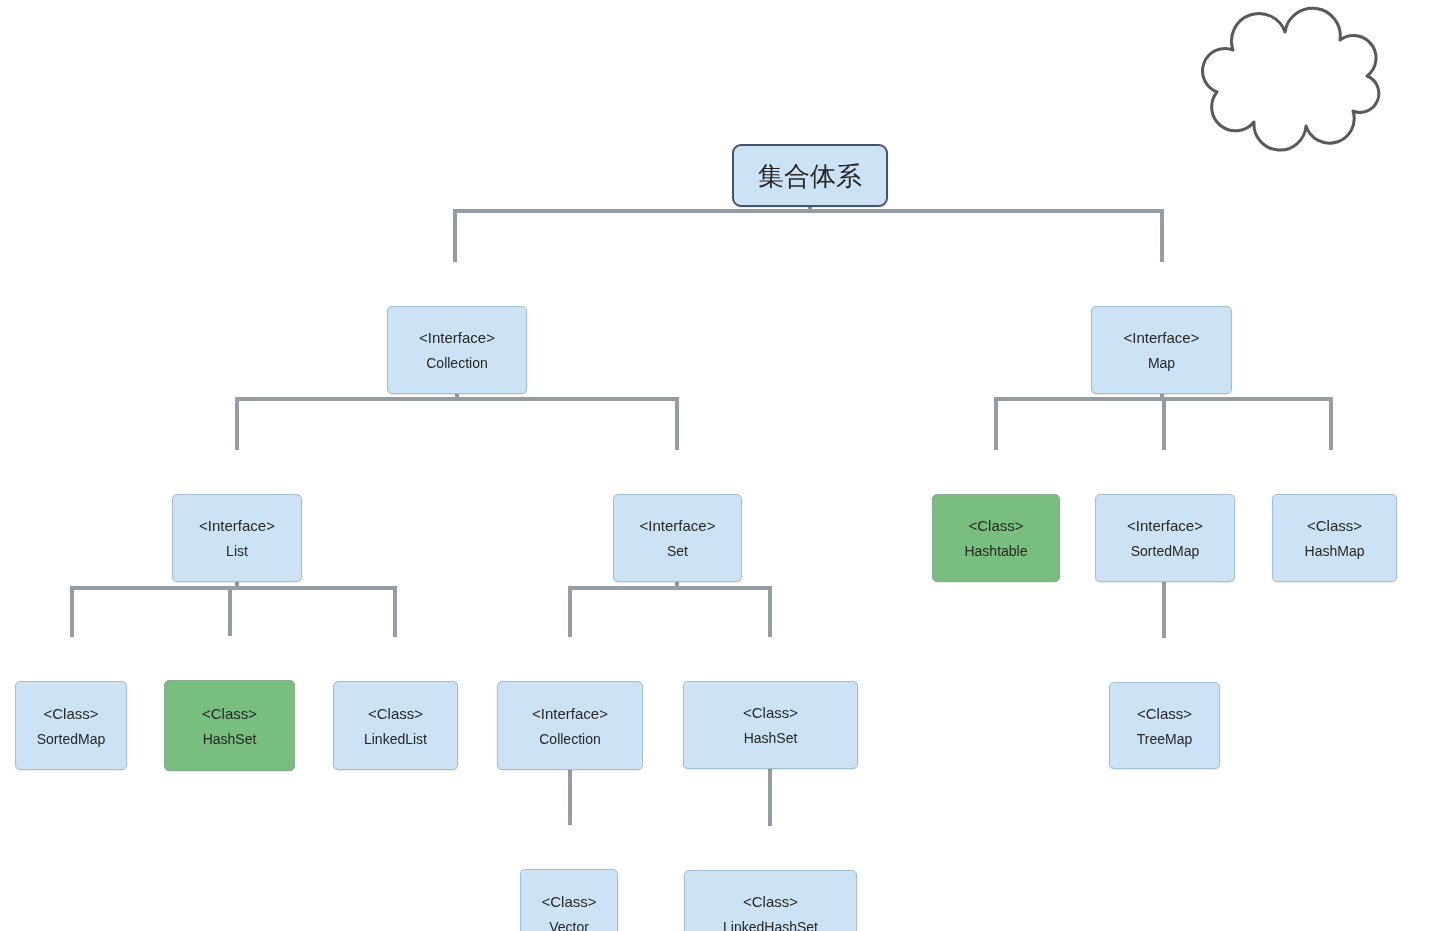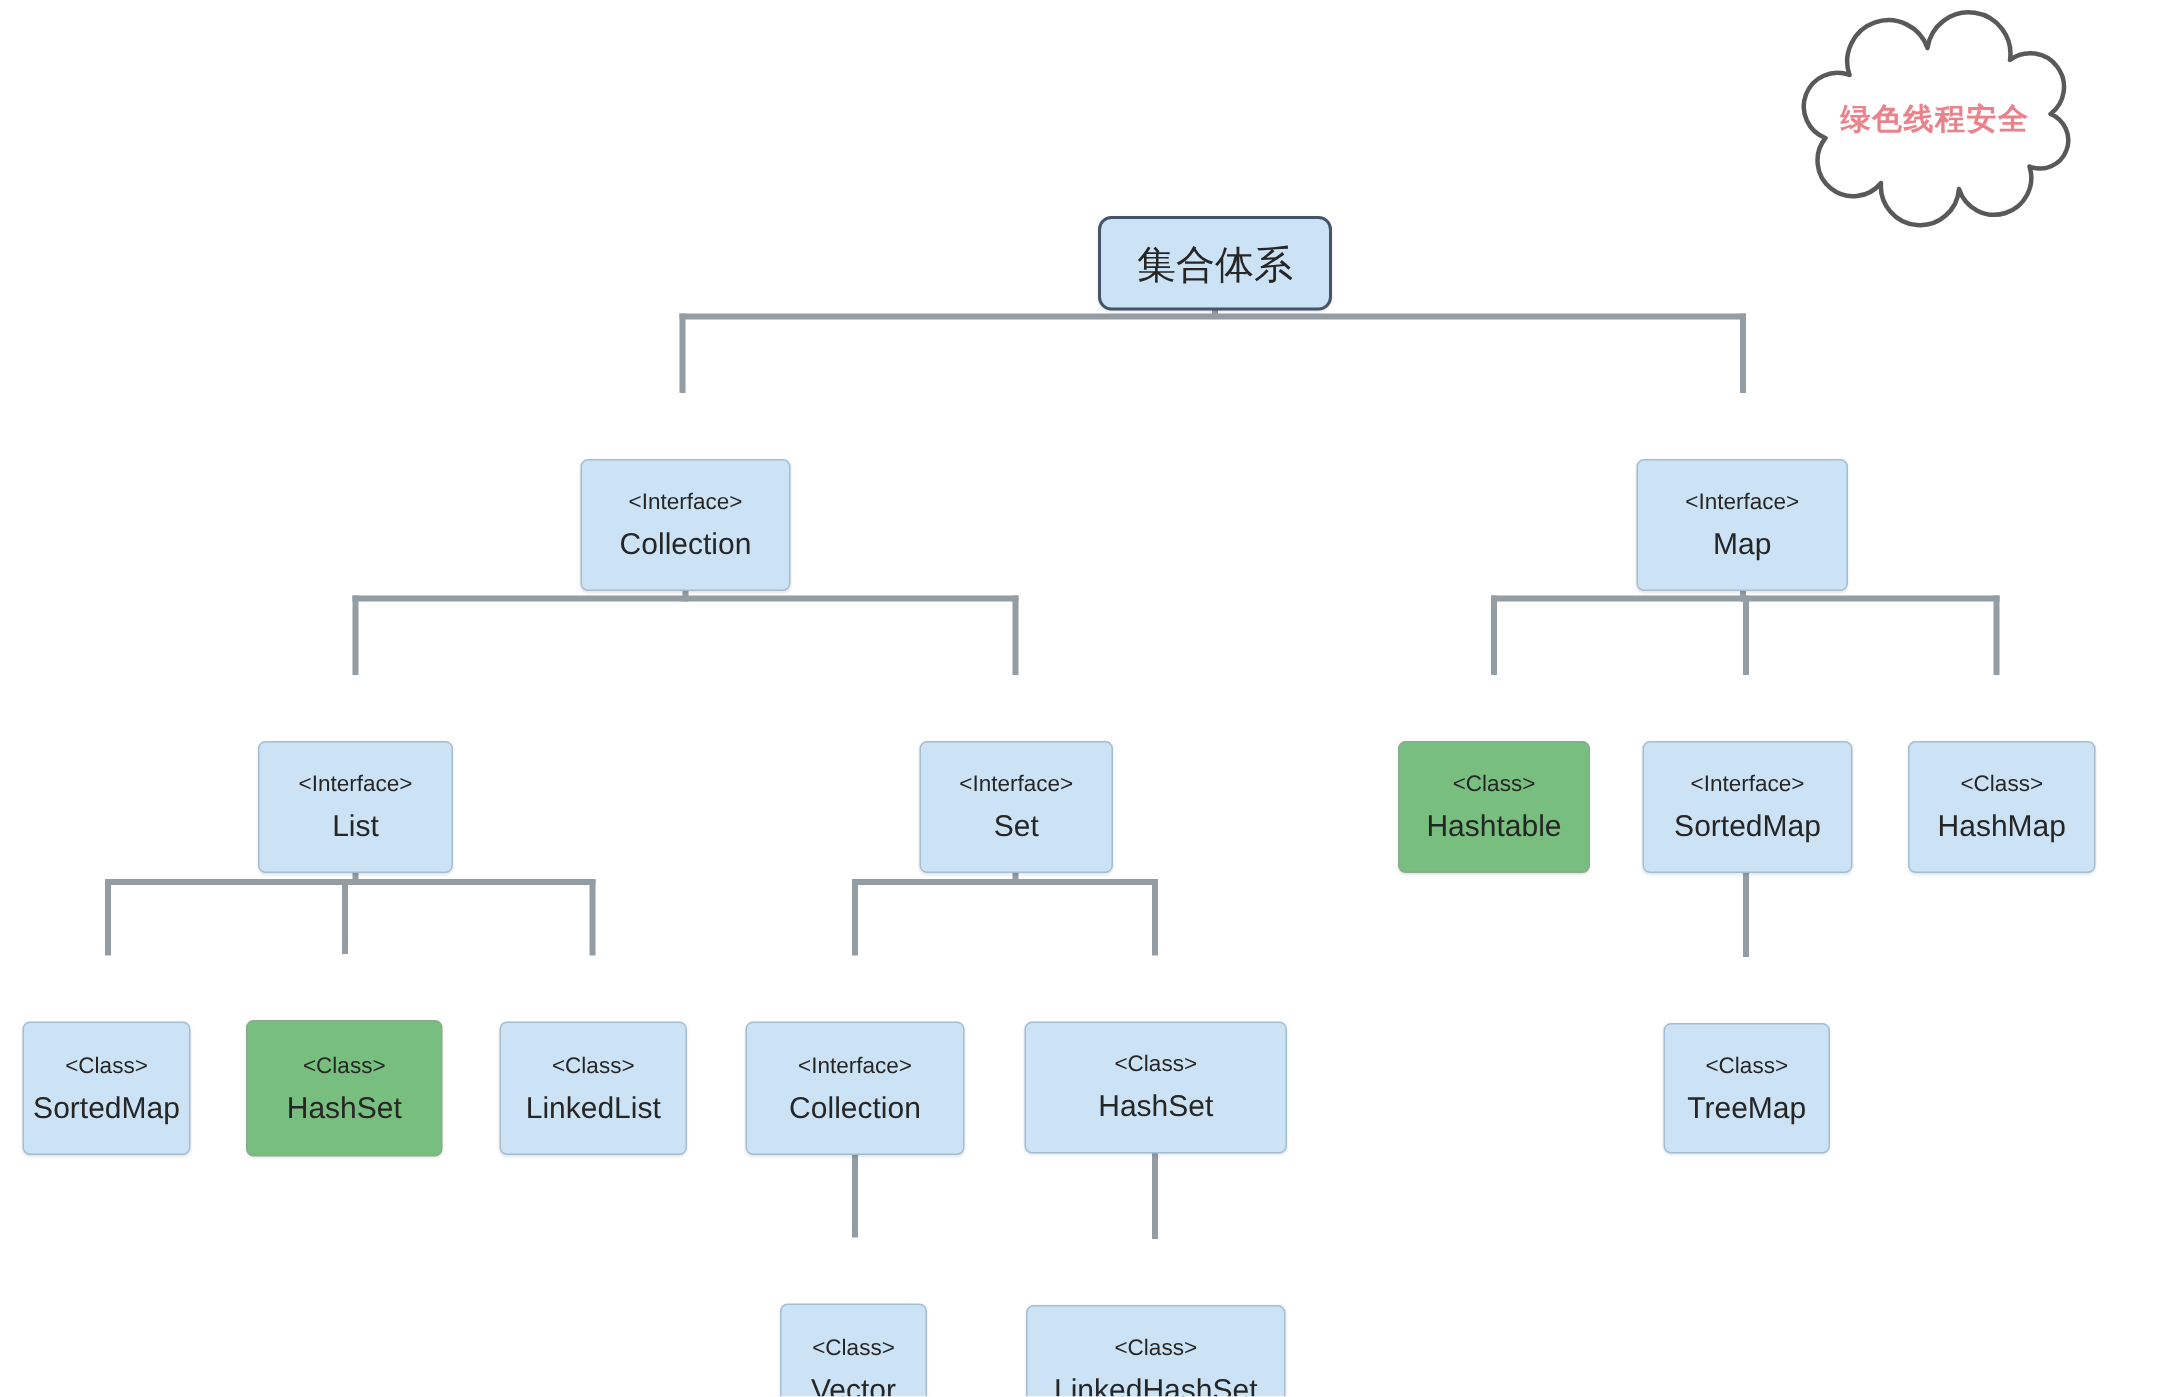--- a/index.html
+++ b/index.html
@@ -11,21 +11,21 @@
   .v { position:absolute; width:4px;  background:#949ca4; }
   .h { position:absolute; height:4px; background:#949ca4; }
   
   .node {
     position:absolute; box-sizing:border-box;
     background:#cbe3f5; border:1px solid #a3bdd3; border-radius:5px;
     display:flex; flex-direction:column; align-items:center; justify-content:center;
     gap:11px; color:#262626; box-shadow:0 1px 2px rgba(0,0,0,0.10);margin-top:44px;
   }
   .node .st { font-size:15px; line-height:1; }
-  .node .nm { font-size:20px; line-height:1; }
+  .node .nm { font-size:14px; line-height:1; }
   .node.green { background:#78be7e; border-color:#8ba892; }
   .node.root  { border:2px solid #44546a; border-radius:9px; }
   .node.root .nm { font-size:26px; }
   
   .cloud { position:absolute; left:1185px; top:4px; width:210px; height:150px; }
   .cloud svg { position:absolute; left:0; top:0; }
   .cloud .cl-label {
     position:absolute; left:0; top:62px; width:100%; text-align:center;
     font-size:20px; font-weight:bold; color:#ea828c; letter-spacing:1px;
   }
@@ -144,16 +144,15 @@
                A 21 21 0 1 1 48 46
                A 26 26 0 1 1 100 28
                A 26 26 0 1 1 155 36
                A 20 20 0 1 1 182 72
                A 18 18 0 1 1 168 107
                A 21 21 0 1 1 121 122
                A 21 21 0 1 1 69 118
                A 19 19 0 1 1 32 88
                Z" fill="#ffffff" stroke="#595959" stroke-width="3" stroke-linejoin="round"></path>
     </svg>
-    <div class="cl-label">绿色线程安全</div>
   </div>
 
 </div>
 
 </body></html>

